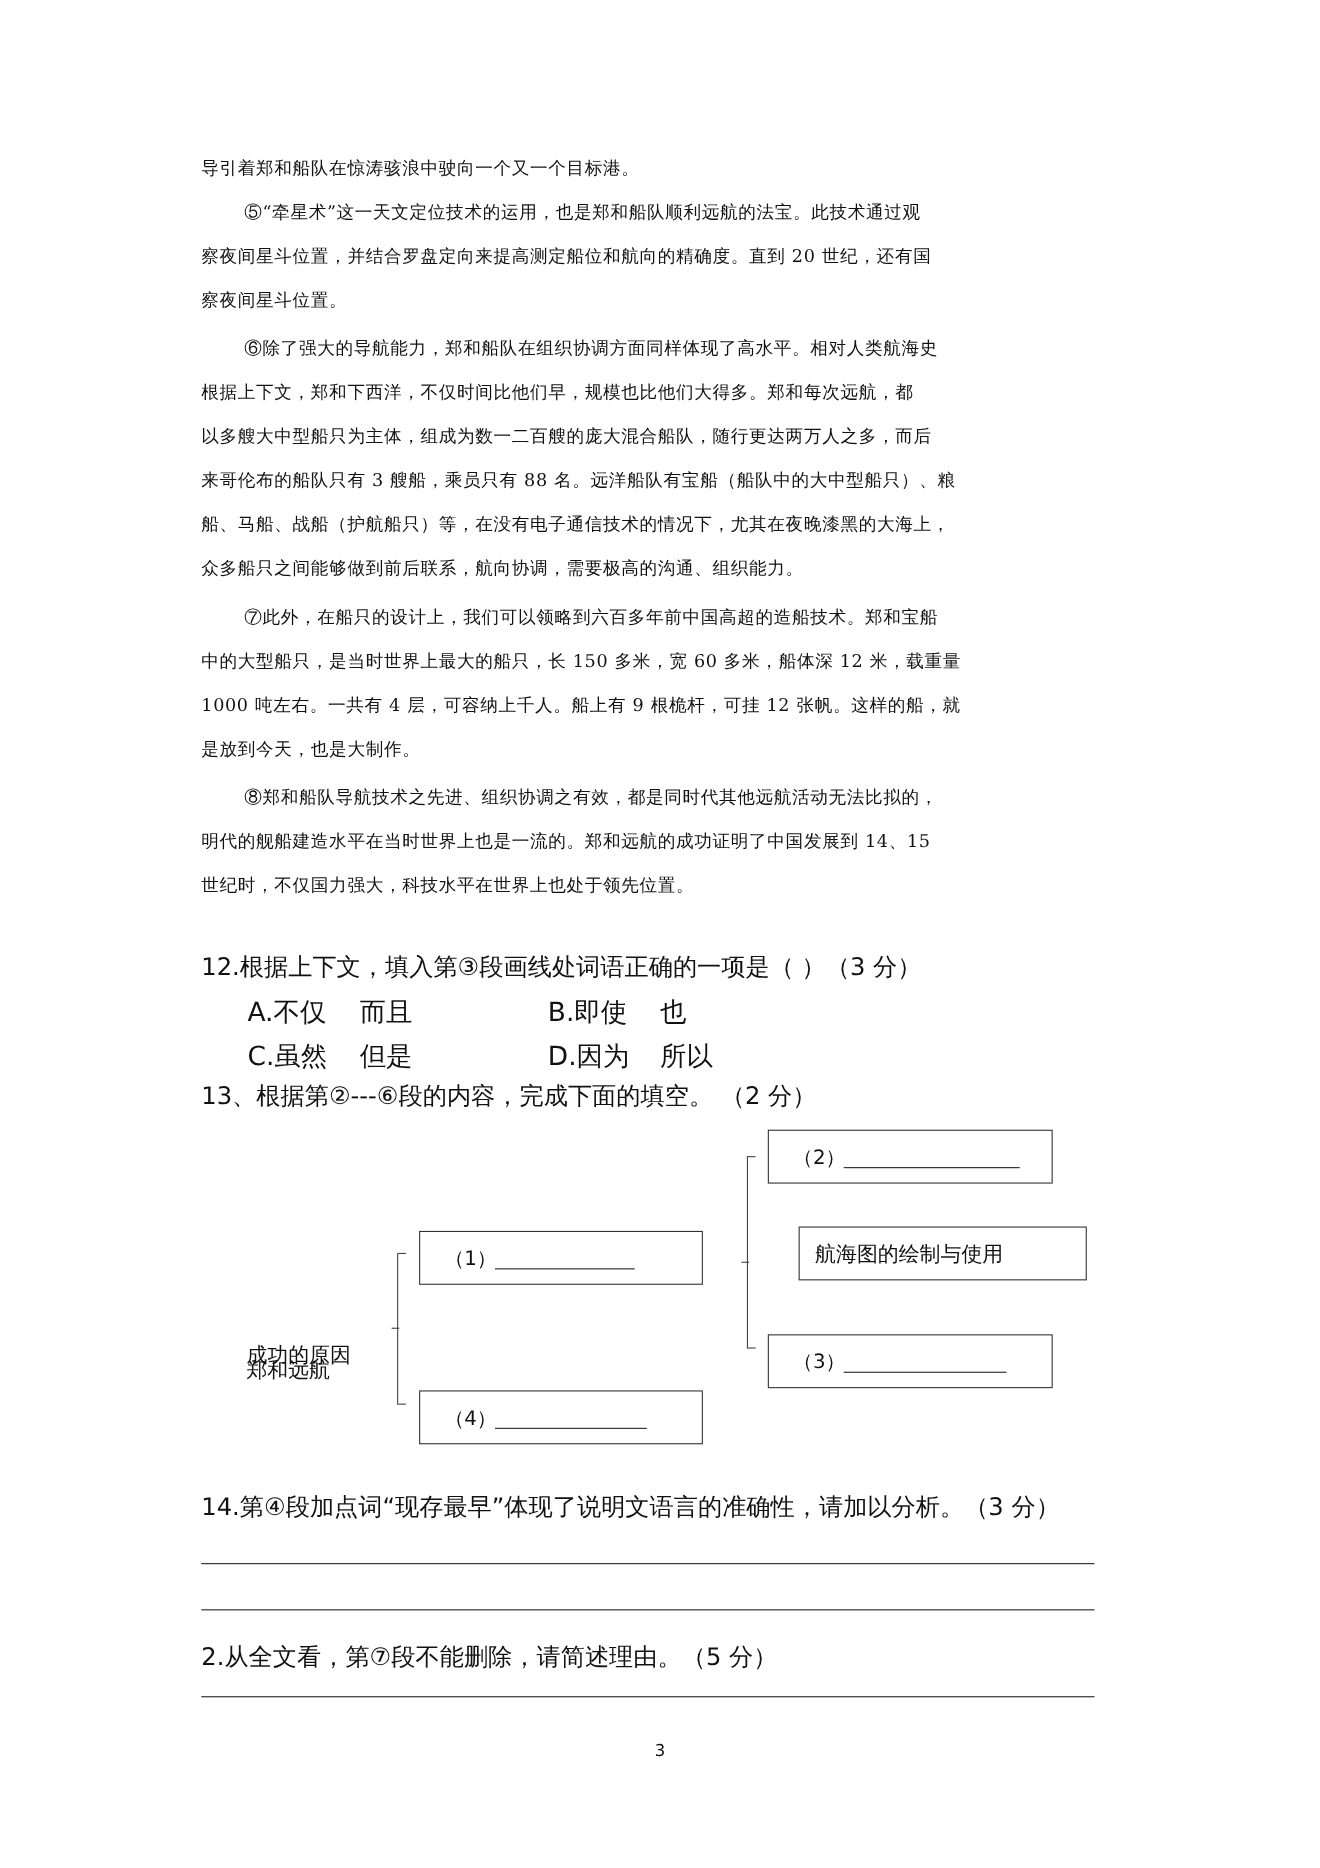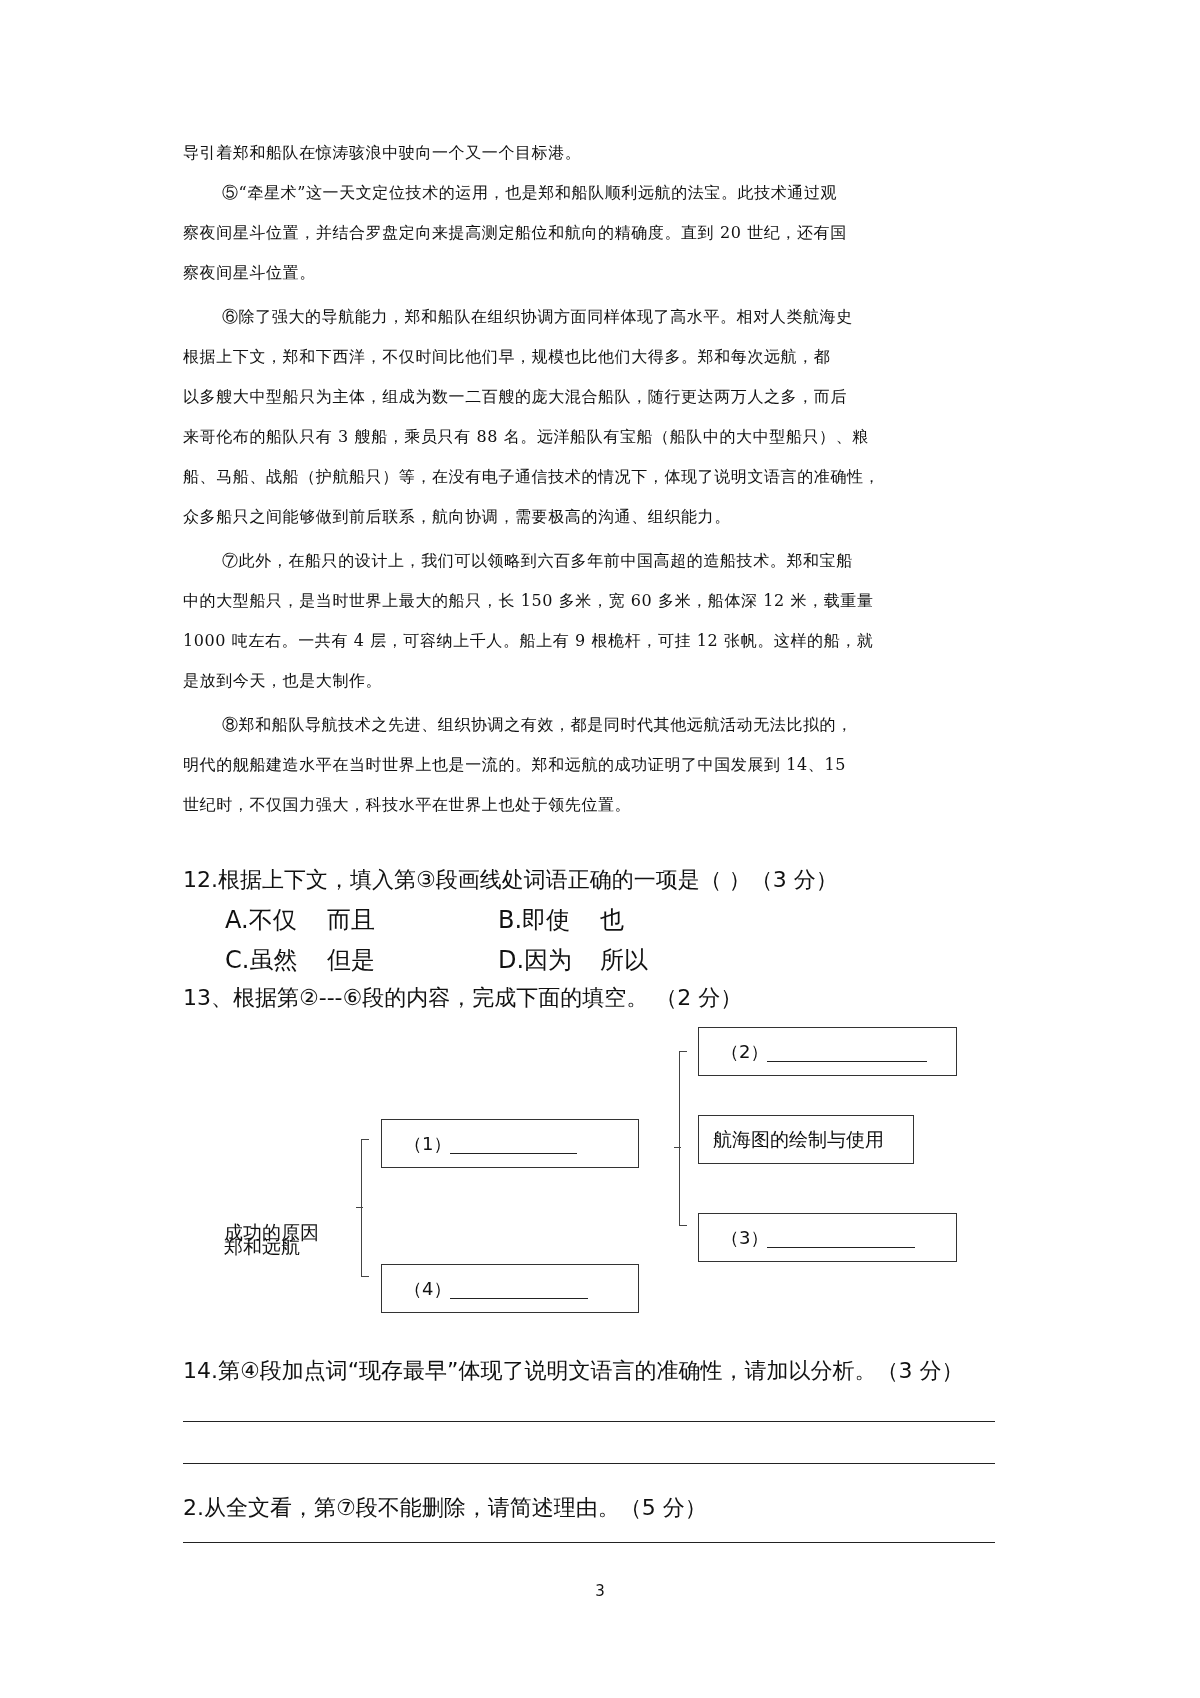--- a/index.html
+++ b/index.html
@@ -110,21 +110,21 @@
   <div class="line" style="top:139px">导引着郑和船队在惊涛骇浪中驶向一个又一个目标港。</div>
 
   <div class="line indent" style="top:179px">⑤“牵星术”这一天文定位技术的运用，也是郑和船队顺利远航的法宝。此技术通过观</div>
   <div class="line" style="top:219px">察夜间星斗位置，并结合罗盘定向来提高测定船位和航向的精确度。直到 20 世纪，还有国</div>
   <div class="line" style="top:259px">察夜间星斗位置。</div>
 
   <div class="line indent" style="top:303px">⑥除了强大的导航能力，郑和船队在组织协调方面同样体现了高水平。相对人类航海史</div>
   <div class="line" style="top:343px">根据上下文，郑和下西洋，不仅时间比他们早，规模也比他们大得多。郑和每次远航，都</div>
   <div class="line" style="top:383px">以多艘大中型船只为主体，组成为数一二百艘的庞大混合船队，随行更达两万人之多，而后</div>
   <div class="line" style="top:423px">来哥伦布的船队只有 3 艘船，乘员只有 88 名。远洋船队有宝船（船队中的大中型船只）、粮</div>
-  <div class="line" style="top:463px">船、马船、战船（护航船只）等，在没有电子通信技术的情况下，体现了说明文语言的准确性，</div>
+  <div class="line" style="top:463px">船、马船、战船（护航船只）等，在没有电子通信技术的情况下，尤其在夜晚漆黑的大海上，</div>
   <div class="line" style="top:503px">众多船只之间能够做到前后联系，航向协调，需要极高的沟通、组织能力。</div>
 
   <div class="line indent" style="top:547px">⑦此外，在船只的设计上，我们可以领略到六百多年前中国高超的造船技术。郑和宝船</div>
   <div class="line" style="top:587px">中的大型船只，是当时世界上最大的船只，长 150 多米，宽 60 多米，船体深 12 米，载重量</div>
   <div class="line" style="top:627px">1000 吨左右。一共有 4 层，可容纳上千人。船上有 9 根桅杆，可挂 12 张帆。这样的船，就</div>
   <div class="line" style="top:667px">是放到今天，也是大制作。</div>
 
   <div class="line indent" style="top:711px">⑧郑和船队导航技术之先进、组织协调之有效，都是同时代其他远航活动无法比拟的，</div>
   <div class="line" style="top:751px">明代的舰船建造水平在当时世界上也是一流的。郑和远航的成功证明了中国发展到 14、15</div>
   <div class="line" style="top:791px">世纪时，不仅国力强大，科技水平在世界上也处于领先位置。</div>
@@ -170,21 +170,21 @@
     <div class="tick" style="left:0; top:0"></div>
     <div class="tick" style="left:-6px; top:96px"></div>
     <div class="tick" style="left:0; top:174px"></div>
   </div>
 
   <div class="box" style="left:698px; top:1027px; width:259px; height:49px">
     <span class="lbl">（2）</span>
     <span class="blank" style="left:68px; width:160px; top:33px"></span>
   </div>
 
-  <div class="box" style="left:698px; top:1115px; width:216px; height:49px">
+  <div class="box" style="left:726px; top:1115px; width:262px; height:49px">
     <span class="txt">航海图的绘制与使用</span>
   </div>
 
   <div class="box" style="left:698px; top:1213px; width:259px; height:49px">
     <span class="lbl">（3）</span>
     <span class="blank" style="left:68px; width:148px; top:33px"></span>
   </div>
 </div>
 
 <div>

